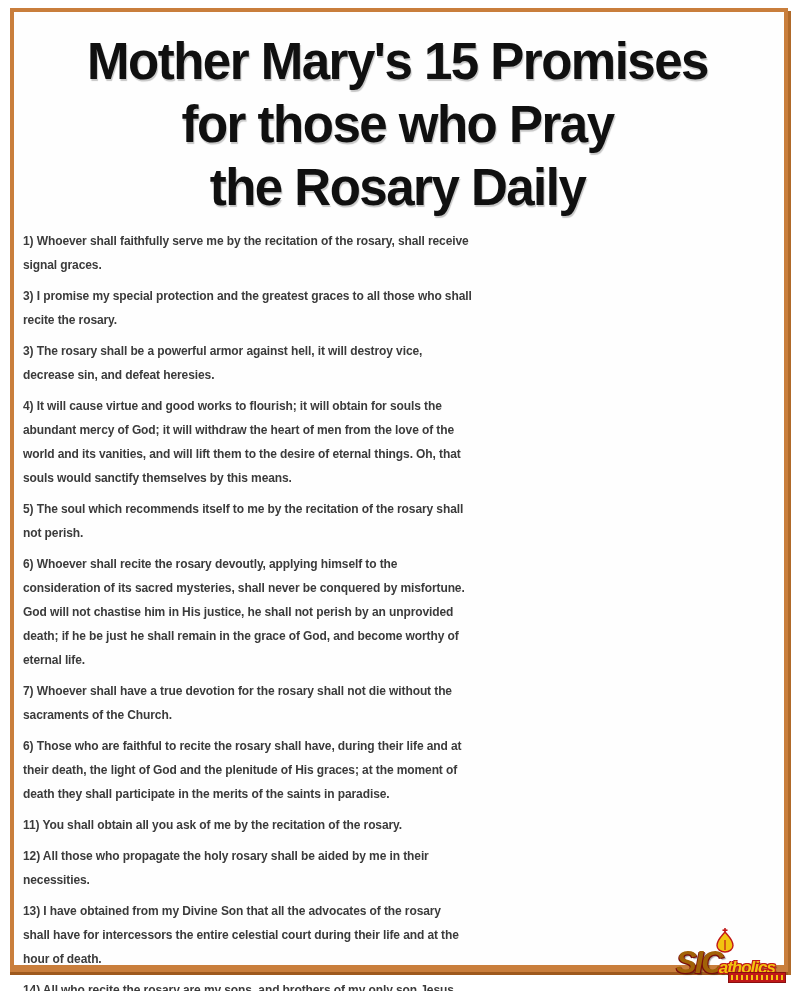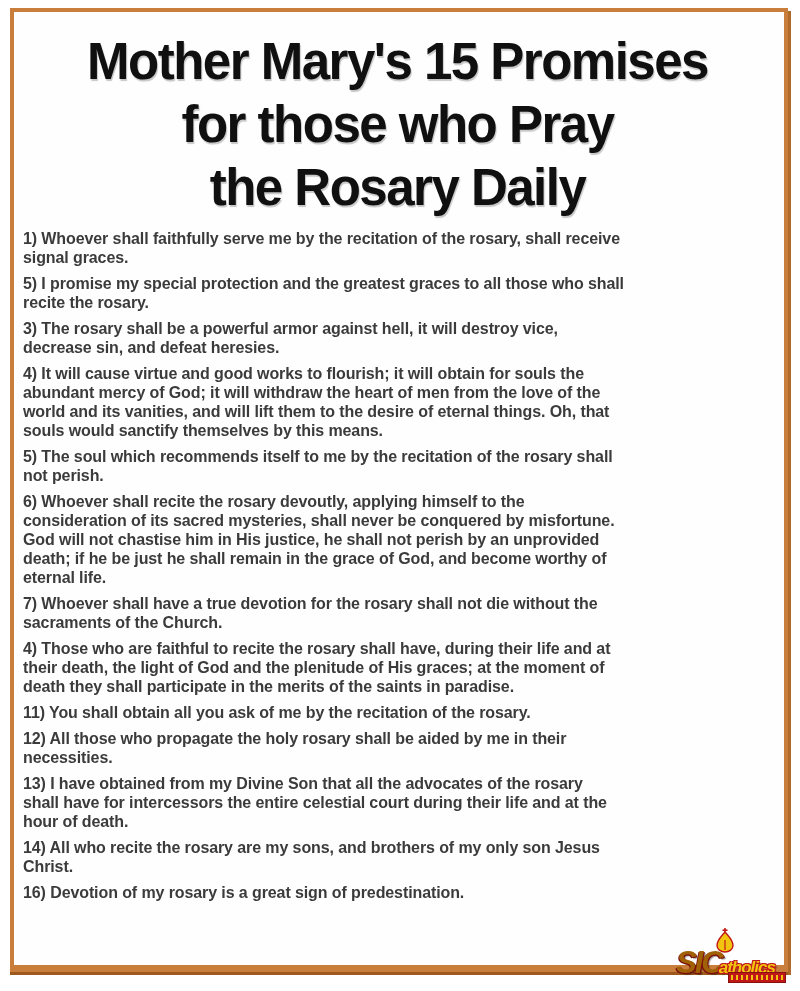--- a/index.html
+++ b/index.html
@@ -39,22 +39,22 @@
     text-shadow: 1px 2px 1px rgba(0,0,0,0.22);
     white-space: pre-line;
   }
   .promises {
     margin: 0;
     padding: 0;
   }
   .promise {
     margin: 0 0 7px 0;
     font-weight: bold;
-    font-size: 16px;
-    line-height: 19px;
+    font-size: 12px;
+    line-height: 24px;
     letter-spacing: -0.1px;
     color: #3b3b3b;
     white-space: pre-line;
   }
   
   .logo {
     position: absolute;
     right: 12px;
     bottom: 6px;
     width: 112px;
@@ -115,38 +115,38 @@
 <div class="poster">
   <div class="frame">
 
     <h1 class="page-title">Mother Mary's 15 Promises
 for those who Pray
 the Rosary Daily</h1>
 
     <div class="promises">
       <p class="promise">1) Whoever shall faithfully serve me by the recitation of the rosary, shall receive
 signal graces.</p>
-      <p class="promise">5) I promise my special protection and the greatest graces to all those who shall
+      <p class="promise">3) I promise my special protection and the greatest graces to all those who shall
 recite the rosary.</p>
       <p class="promise">3) The rosary shall be a powerful armor against hell, it will destroy vice,
 decrease sin, and defeat heresies.</p>
       <p class="promise">4) It will cause virtue and good works to flourish; it will obtain for souls the
 abundant mercy of God; it will withdraw the heart of men from the love of the
 world and its vanities, and will lift them to the desire of eternal things. Oh, that
 souls would sanctify themselves by this means.</p>
       <p class="promise">5) The soul which recommends itself to me by the recitation of the rosary shall
 not perish.</p>
       <p class="promise">6) Whoever shall recite the rosary devoutly, applying himself to the
 consideration of its sacred mysteries, shall never be conquered by misfortune.
 God will not chastise him in His justice, he shall not perish by an unprovided
 death; if he be just he shall remain in the grace of God, and become worthy of
 eternal life.</p>
       <p class="promise">7) Whoever shall have a true devotion for the rosary shall not die without the
 sacraments of the Church.</p>
-      <p class="promise">4) Those who are faithful to recite the rosary shall have, during their life and at
+      <p class="promise">6) Those who are faithful to recite the rosary shall have, during their life and at
 their death, the light of God and the plenitude of His graces; at the moment of
 death they shall participate in the merits of the saints in paradise.</p>
       <p class="promise">11) You shall obtain all you ask of me by the recitation of the rosary.</p>
       <p class="promise">12) All those who propagate the holy rosary shall be aided by me in their
 necessities.</p>
       <p class="promise">13) I have obtained from my Divine Son that all the advocates of the rosary
 shall have for intercessors the entire celestial court during their life and at the
 hour of death.</p>
       <p class="promise">14) All who recite the rosary are my sons, and brothers of my only son Jesus
 Christ.</p>

